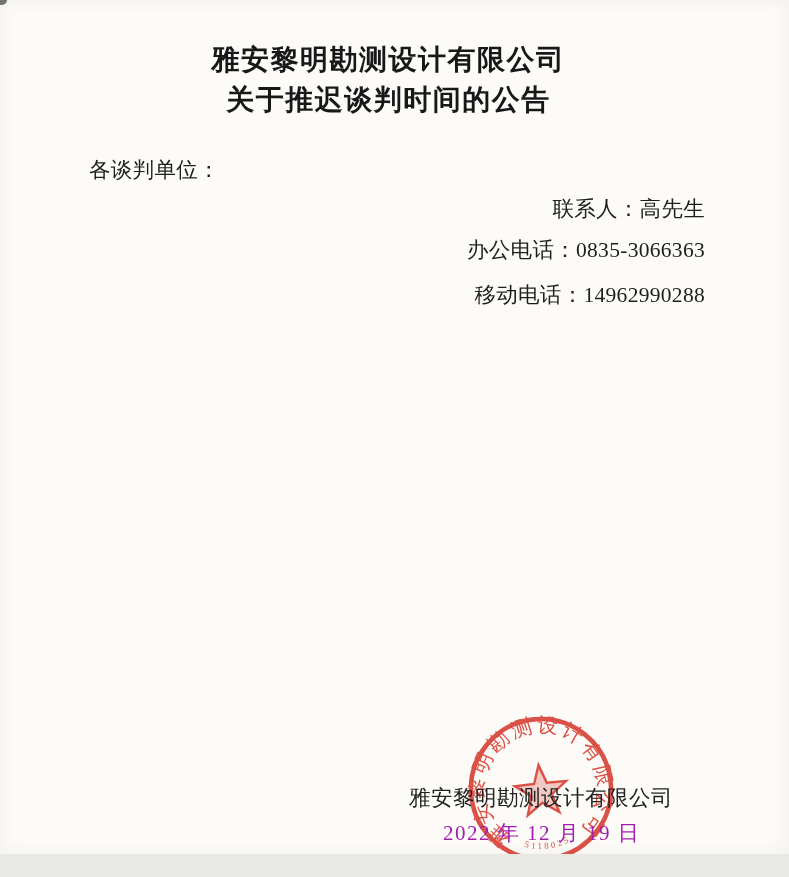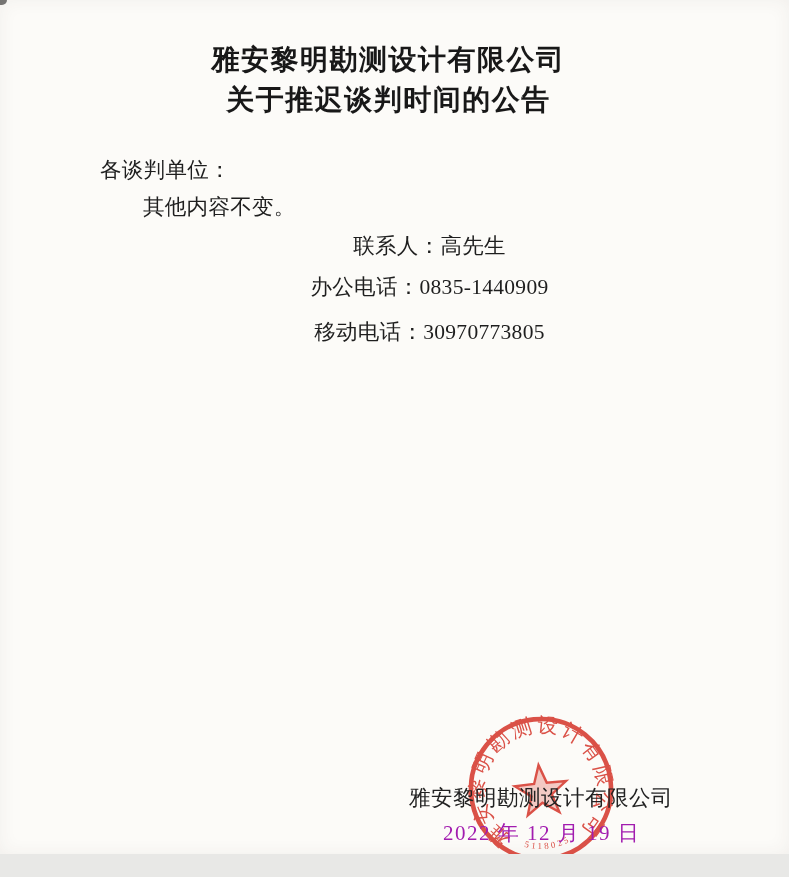--- a/index.html
+++ b/index.html
@@ -23,39 +23,39 @@
     text-align: center;
     font-family: "DejaVu Sans", "Liberation Sans", sans-serif;
     font-weight: 700;
     font-size: 28px;
     line-height: 40px;
     letter-spacing: 1.5px;
     color: #181818;
   }
   .body-text {
     position: absolute;
-    top: 152px; left: 100px;
+    top: 152px; left: 89px;
     width: 616px;
     font-size: 21.5px;
     line-height: 36.8px;
     letter-spacing: 0.3px;
     text-align: justify;
   }
   .body-text p { margin: 0; }
   .para, .closing { text-indent: 2em; }
   .u {
     text-decoration: underline;
     text-underline-offset: 5px;
     text-decoration-thickness: 1.4px;
   }
   .contact p {
     margin: 0;
     line-height: 41px;
     text-indent: 2em;
-    text-align: center;
+    text-align: right;
   }
   .contact .mobile-line { margin-top: 4px; }
   .sig-company {
     position: absolute; left: 409px; top: 783px;
     font-size: 21.5px; letter-spacing: 0.5px; color: #222;
   }
   .sig-date {
     position: absolute; left: 443px; top: 819px;
     font-size: 21px; letter-spacing: 1.5px; color: #a21caf;
   }
@@ -75,26 +75,25 @@
     <div>雅安黎明勘测设计有限公司</div>
     <div>关于推迟谈判时间的公告</div>
   </div>
 
   <div class="body-text">
     <p class="salutation">各谈判单位：</p>
 
 
 
 
-    <p class="closing">其他内容不变。</p>
 
     <div class="contact">
       <p>联系人：高先生</p>
-      <p>办公电话：0835-1440909</p>
-      <p class="mobile-line">移动电话：30970773805</p>
+      <p>办公电话：0835-3066363</p>
+      <p class="mobile-line">移动电话：14962990288</p>
     </div>
   </div>
 
   <svg class="seal-svg" viewBox="0 0 170 170">
     <g transform="rotate(-6 85 85)" opacity="0.88">
       <circle cx="85" cy="85" r="70" fill="none" stroke="#d63a2f" stroke-width="4.6"></circle>
       <polygon points="85,61 91.35,79.26 110.68,79.66 95.27,91.34 100.87,109.84 85,98.8 69.13,109.84 74.73,91.34 59.32,79.66 78.65,79.26" fill="rgba(214,58,47,0.30)" stroke="#d63a2f" stroke-width="2.4"></polygon>
       <defs>
         <path id="ring-text-arc" d="M 49.9 129.9 A 57 57 0 1 1 120.1 129.9" fill="none"></path>
         <path id="serial-arc" d="M 55 137 A 60 60 0 0 0 115 137" fill="none"></path>

